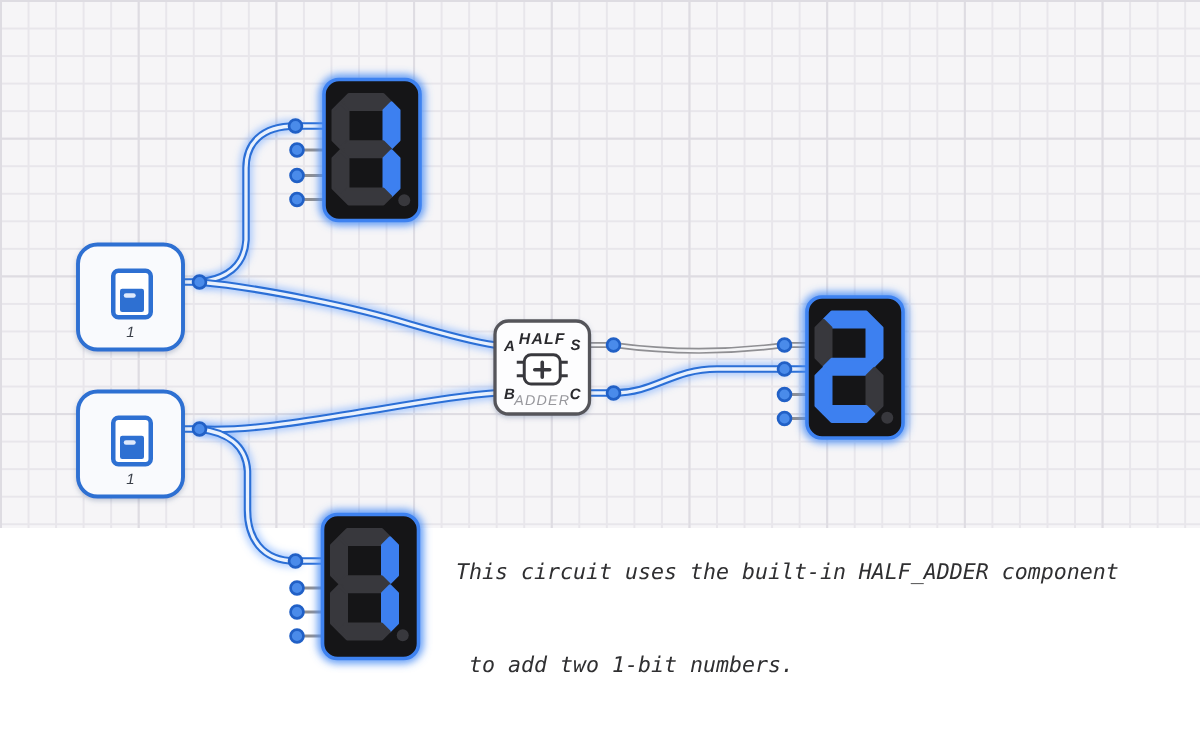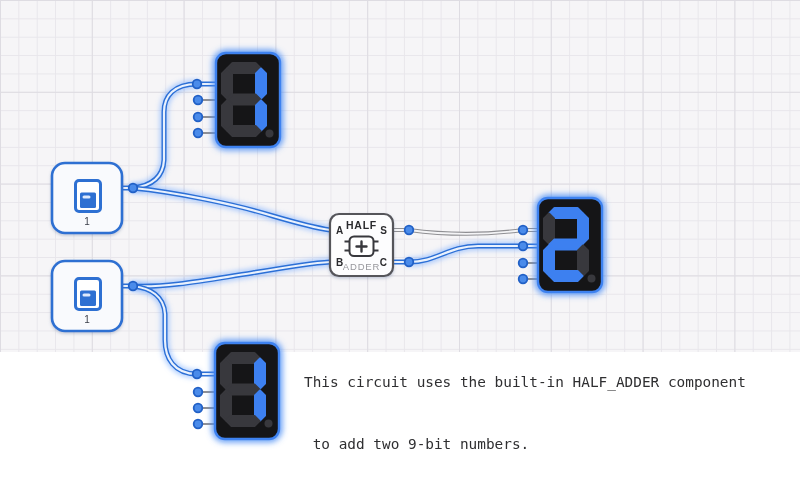--- a/index.html
+++ b/index.html
@@ -6,20 +6,21 @@
   #stage{
     position:relative;width:800px;height:352px;
     background-color:#f6f5f7;
     background-image:
       linear-gradient(#dedce2 1px, transparent 1px),
       linear-gradient(90deg,#dedce2 1px, transparent 1px),
       linear-gradient(#e8e6eb 1px, transparent 1px),
       linear-gradient(90deg,#e8e6eb 1px, transparent 1px);
     background-size:91.8px 91.8px, 91.8px 91.8px, 18.36px 18.36px, 18.36px 18.36px;
     font-family:"Liberation Sans",sans-serif;
+    font-style:italic;
   }
   #canvas{position:absolute;left:0;top:0;}
   svg text{font-family:"Liberation Sans",sans-serif;}
   #note{
     position:absolute;left:304px;top:330px;
     font-family:"DejaVu Sans Mono",monospace;
     font-size:14.4px;line-height:20.8px;
     color:#2f2f31;white-space:pre;
   }
 </style>
@@ -169,16 +170,16 @@
           <polygon points="226,390.5 231,395.5 231,415.5 226,420.5 221,415.5 221,395.5" fill="#38383d" stroke="#38383d" stroke-width="2" stroke-linejoin="round"></polygon>
           <polygon points="260,390.5 265,395.5 265,415.5 260,420.5 255,415.5 255,395.5" fill="#3d80f0" stroke="#3d80f0" stroke-width="2" stroke-linejoin="round"></polygon>
           <polygon points="226.5,421 231.5,416 254.5,416 259.5,421 254.5,426 231.5,426" fill="#38383d" stroke="#38383d" stroke-width="2" stroke-linejoin="round"></polygon>
           <circle cx="268.5" cy="423.5" r="4" fill="#38383d"></circle>
         </g>
       </g>
   </svg>
 
   <div id="note">
     <div>This circuit uses the built-in HALF_ADDER component</div>
-    <div> to add two 9-bit numbers.</div>
+    <div> to add two 1-bit numbers.</div>
     
   </div>
 </div>
 
 </body></html>

